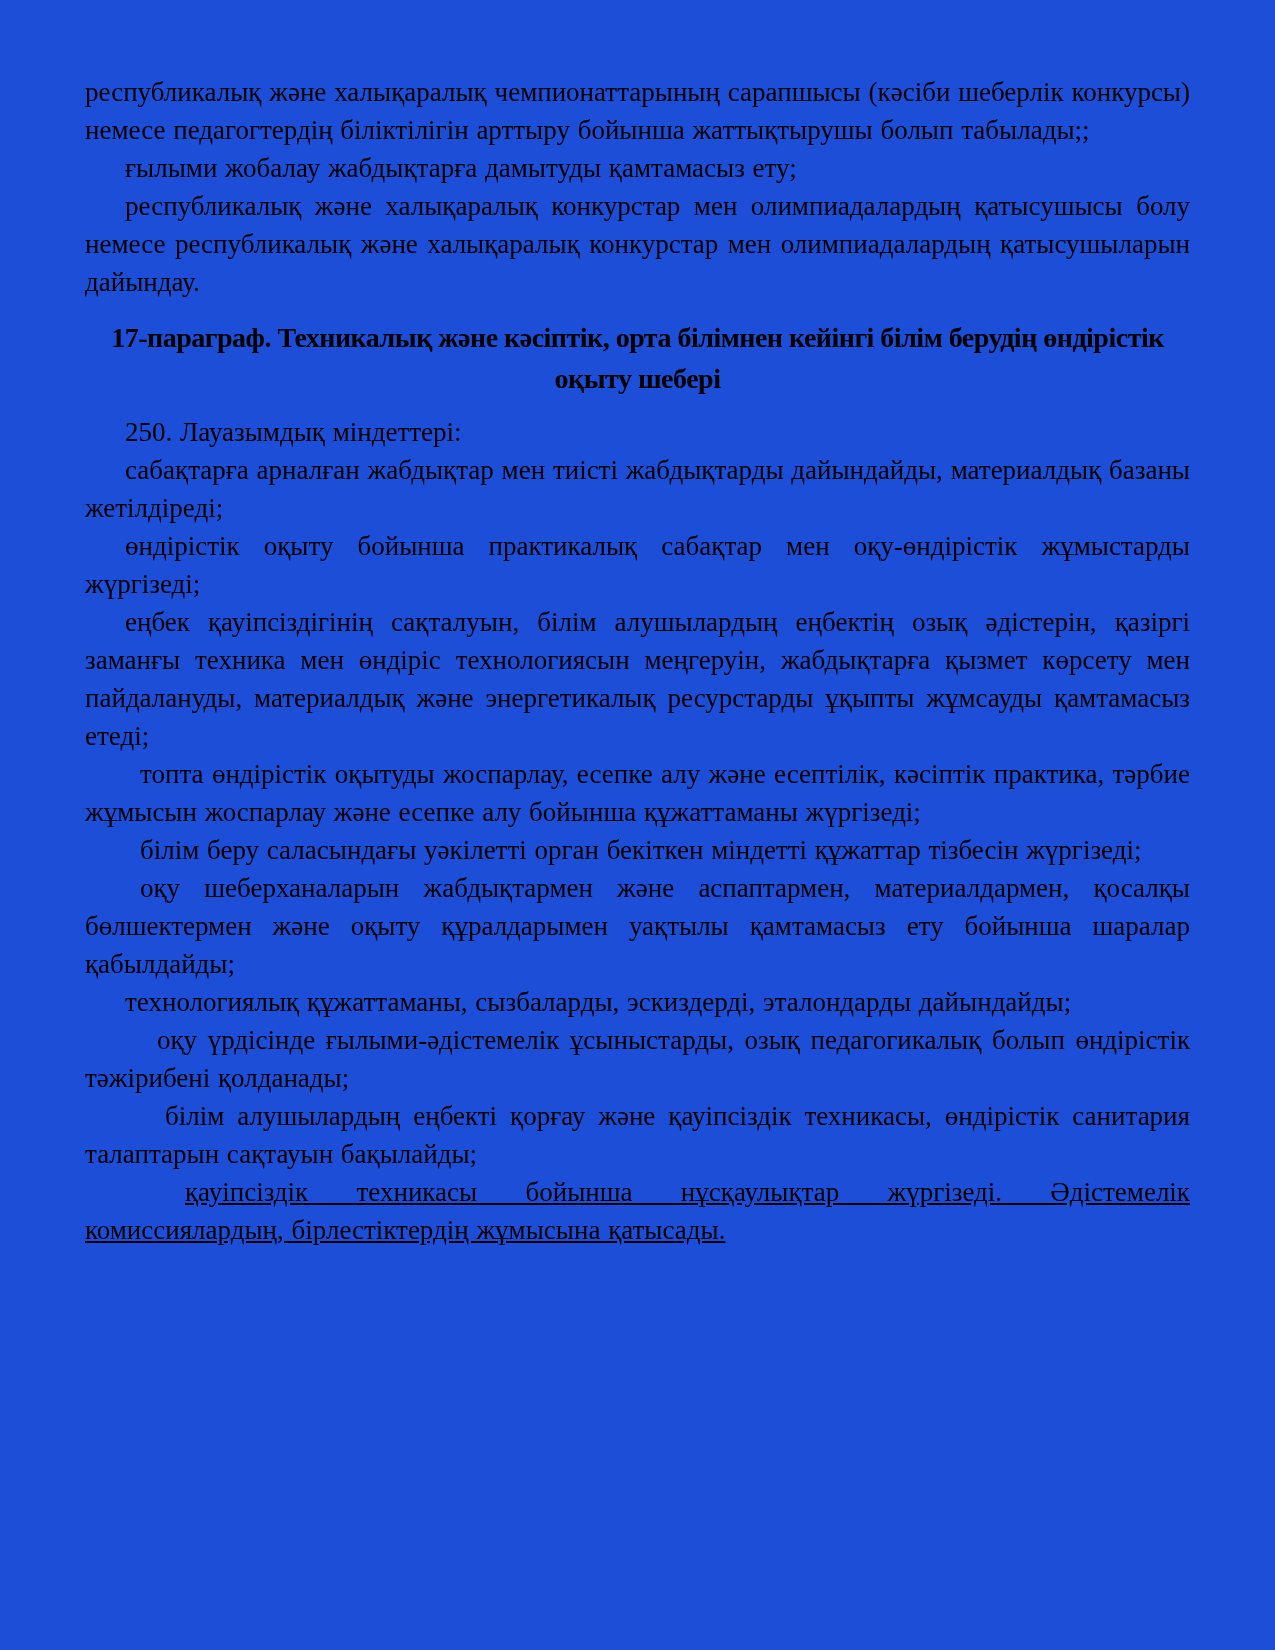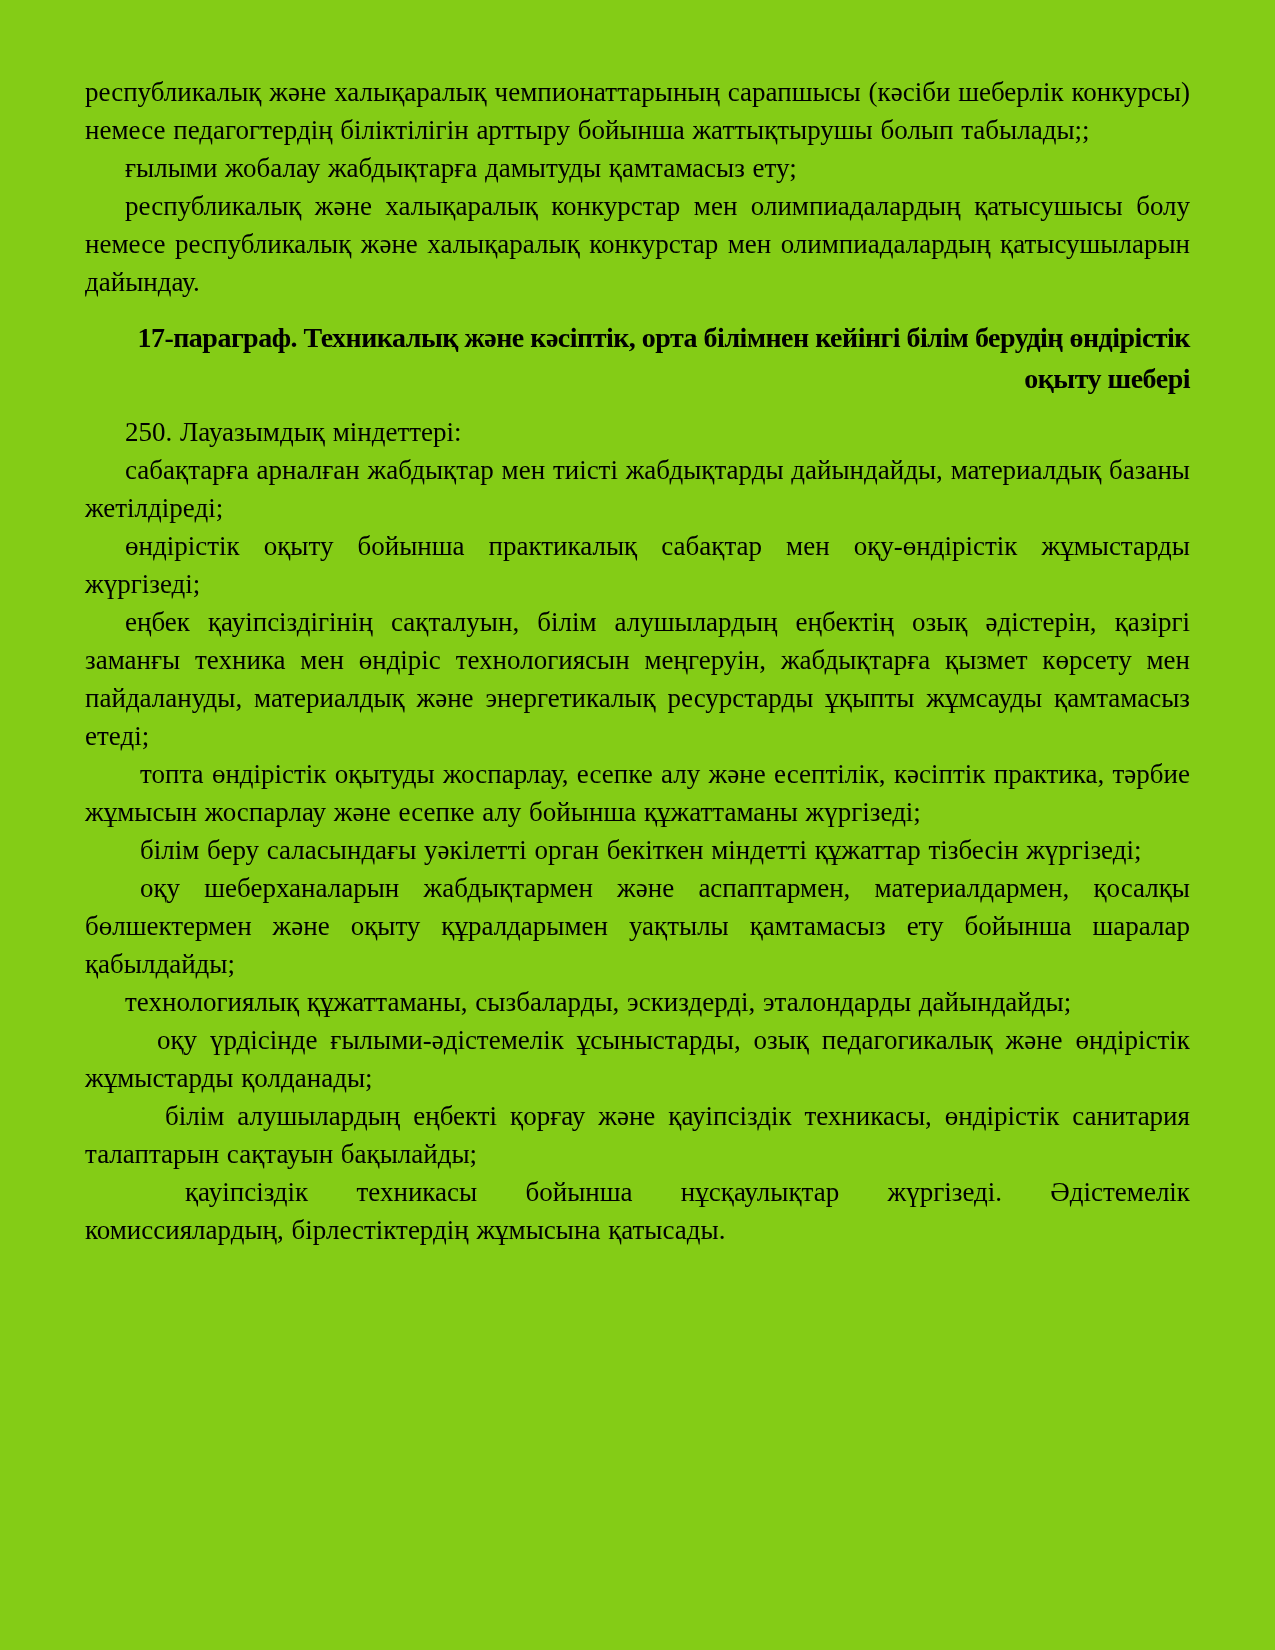--- a/index.html
+++ b/index.html
@@ -12,61 +12,61 @@
     height: 1650px;
     overflow: hidden;
     font-family: "Liberation Serif", "DejaVu Serif", serif;
     color: #000000;
   }
   .page {
     box-sizing: border-box;
     width: 1275px;
     height: 1650px;
     padding: 73px 85px 44px 85px;
-    background: #84cc16;
+    background: #1d4ed8;
   }
   .doc p {
     margin: 0;
     font-size: 27px;
     line-height: 38px;
     text-align: justify;
     word-spacing: 1px;
   }
   h2.section-heading {
     margin: 16px 0 14px 0;
     font-size: 28px;
     line-height: 41px;
     font-weight: bold;
     letter-spacing: -0.5px;
-    text-align: right;
+    text-align: center;
   }
   
   .ind0 { text-indent: 0; }
   .ind1 { text-indent: 40px; }
   .ind2 { text-indent: 55px; }
   .ind3 { text-indent: 72px; }
   .ind4 { text-indent: 80px; }
-  .ind5 { text-indent: 100px; }
+  .ind5 { text-indent: 100px; text-decoration: underline; }
 </style>
 </head>
 <body>
 
 <div class="page doc">
 
   <p class="ind0">республикалық және халықаралық чемпионаттарының сарапшысы (кәсіби шеберлік конкурсы) немесе педагогтердің біліктілігін арттыру бойынша жаттықтырушы болып табылады;;</p>
   <p class="ind1">ғылыми жобалау жабдықтарға дамытуды қамтамасыз ету;</p>
   <p class="ind1">республикалық және халықаралық конкурстар мен олимпиадалардың қатысушысы болу немесе республикалық және халықаралық конкурстар мен олимпиадалардың қатысушыларын дайындау.</p>
 
   <h2 class="section-heading">17-параграф. Техникалық және кәсіптік, орта білімнен кейінгі білім берудің өндірістік оқыту шебері</h2>
 
   <p class="ind1">250. Лауазымдық міндеттері:</p>
   <p class="ind1">сабақтарға арналған жабдықтар мен тиісті жабдықтарды дайындайды, материалдық базаны жетілдіреді;</p>
   <p class="ind1">өндірістік оқыту бойынша практикалық сабақтар мен оқу-өндірістік жұмыстарды жүргізеді;</p>
   <p class="ind1">еңбек қауіпсіздігінің сақталуын, білім алушылардың еңбектің озық әдістерін, қазіргі заманғы техника мен өндіріс технологиясын меңгеруін, жабдықтарға қызмет көрсету мен пайдалануды, материалдық және энергетикалық ресурстарды ұқыпты жұмсауды қамтамасыз етеді;</p>
   <p class="ind2">топта өндірістік оқытуды жоспарлау, есепке алу және есептілік, кәсіптік практика, тәрбие жұмысын жоспарлау және есепке алу бойынша құжаттаманы жүргізеді;</p>
   <p class="ind2">білім беру саласындағы уәкілетті орган бекіткен міндетті құжаттар тізбесін жүргізеді;</p>
   <p class="ind2">оқу шеберханаларын жабдықтармен және аспаптармен, материалдармен, қосалқы бөлшектермен және оқыту құралдарымен уақтылы қамтамасыз ету бойынша шаралар қабылдайды;</p>
   <p class="ind1">технологиялық құжаттаманы, сызбаларды, эскиздерді, эталондарды дайындайды;</p>
-  <p class="ind3">оқу үрдісінде ғылыми-әдістемелік ұсыныстарды, озық педагогикалық және өндірістік жұмыстарды қолданады;</p>
+  <p class="ind3">оқу үрдісінде ғылыми-әдістемелік ұсыныстарды, озық педагогикалық болып өндірістік тәжірибені қолданады;</p>
   <p class="ind4">білім алушылардың еңбекті қорғау және қауіпсіздік техникасы, өндірістік санитария талаптарын сақтауын бақылайды;</p>
   <p class="ind5">қауіпсіздік техникасы бойынша нұсқаулықтар жүргізеді. Әдістемелік комиссиялардың, бірлестіктердің жұмысына қатысады.</p>
 
 </div>
 
 </body></html>

